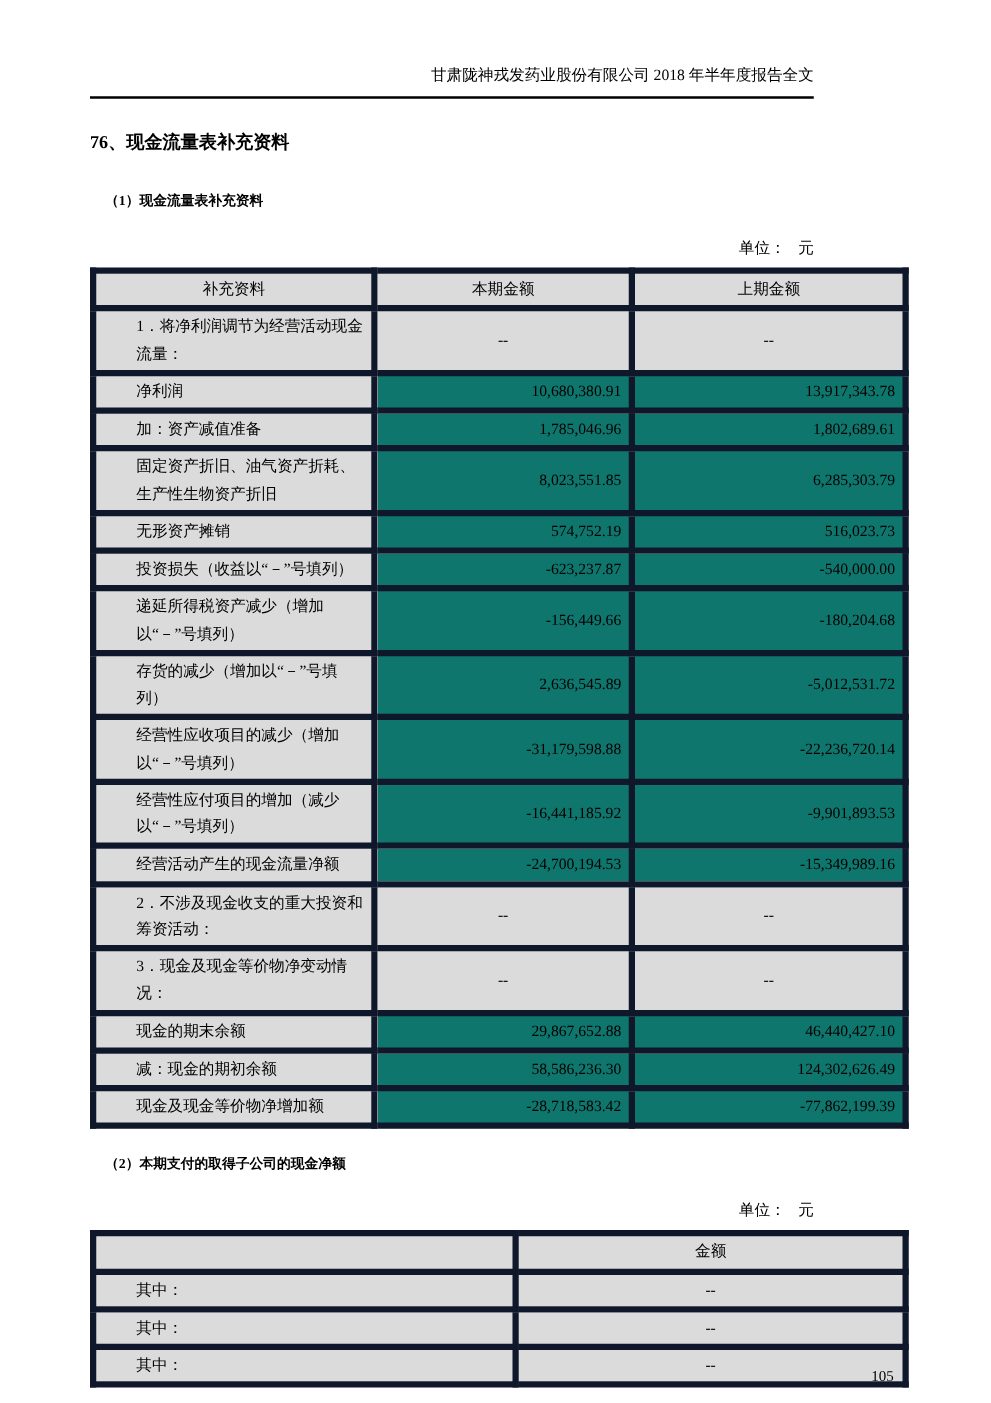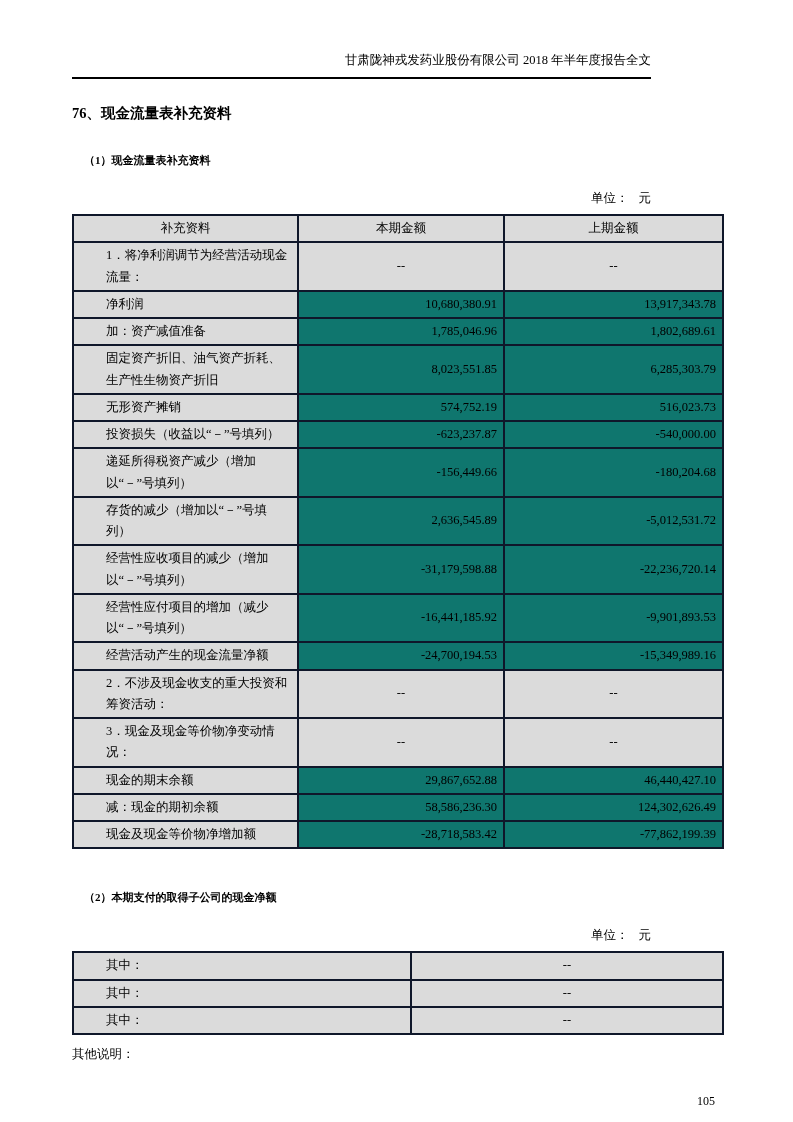--- a/index.html
+++ b/index.html
@@ -45,39 +45,39 @@
     font-size: 12.5px;
   }
   .unit-label { margin-right: 10px; }
   table {
     width: 650px;
     border-collapse: collapse;
     border: 2px solid #000;
     table-layout: fixed;
   }
   td, th {
-    border: 2px solid #0f172a;
+    border: 5px solid #0f172a;
     font-size: 12.5px;
     font-weight: normal;
     padding: 2px 6px;
     line-height: 1.7;
     vertical-align: middle;
     overflow: hidden;
   }
   tr { height: 27px; }
   tr.tall { height: 47px; }
   .head-cell { background: #dbdbdb; text-align: center; }
   .label-cell { background: #dbdbdb; text-align: left; padding-left: 32px; }
   .num-cell { background: #0f766e; text-align: right; }
   .dash-cell { background: #dbdbdb; text-align: center; }
   .note-line {
     margin-top: 11px;
     font-size: 12.5px;
   }
-  .sub2-title { margin-top: 41px; }
+  .sub2-title { margin-top: 20px; }
   .page-number {
     position: absolute;
     top: 1094px;
     right: 78px;
     font-size: 12px;
   }
 </style>
 </head>
 <body>
 
@@ -195,20 +195,24 @@
   <div class="unit-line">
     <span class="unit-label">单位：</span><span>元</span>
   </div>
 
   <table>
     <colgroup>
         <col style="width:338px">
         <col style="width:312px">
       </colgroup>
     <tbody>
+        <tr>
+      <th class="head-cell"></th>
+      <th class="head-cell">金额</th>
+    </tr>
     <tr>
       <td class="label-cell">其中：</td>
       <td class="dash-cell">--</td>
     </tr>
     <tr>
       <td class="label-cell">其中：</td>
       <td class="dash-cell">--</td>
     </tr>
     <tr>
       <td class="label-cell">其中：</td>

